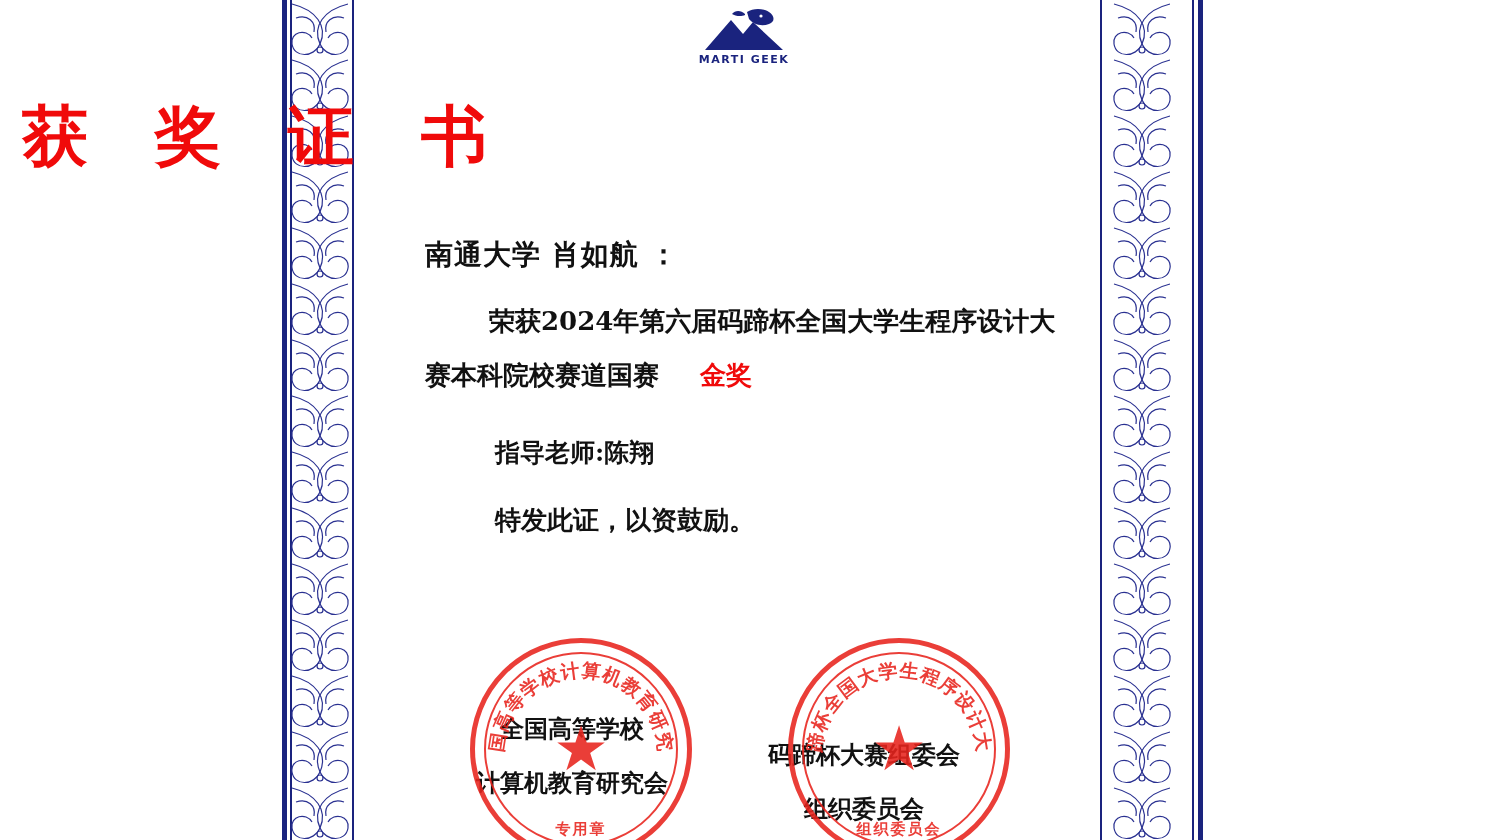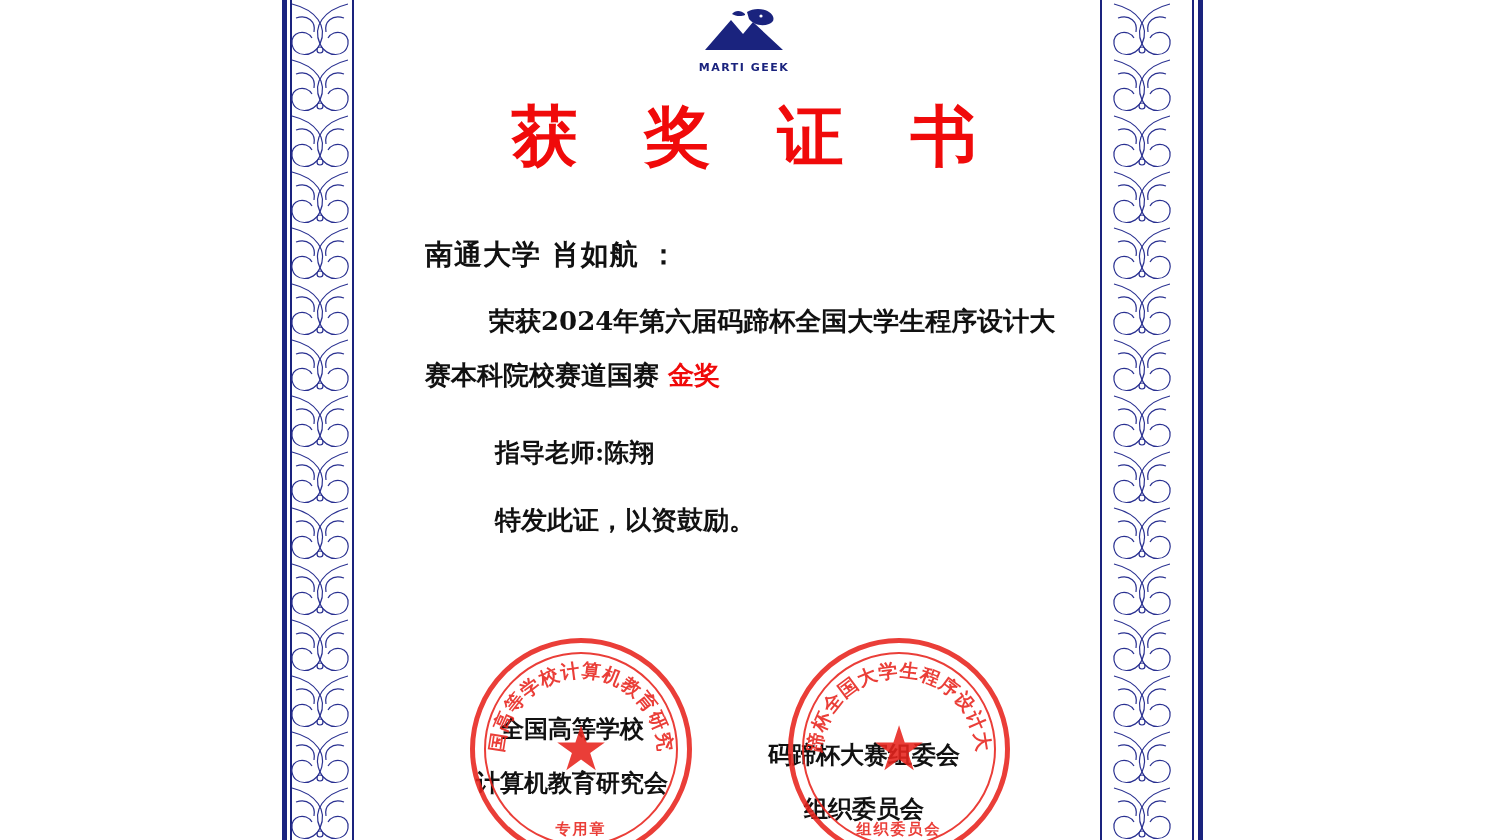--- a/index.html
+++ b/index.html
@@ -55,39 +55,38 @@
   
   .logo-wrap {
     position: absolute;
     left: 0;
     right: 0;
     top: 6px;
     display: flex;
     flex-direction: column;
     align-items: center;
     justify-content: flex-start;
-    gap: 8px;
   }
   .logo-mark { display: block; }
   .logo-text {
     font-family: "DejaVu Sans", sans-serif;
     font-size: 11px;
     letter-spacing: 1.5px;
     color: #1a237e;
     font-weight: bold;
     margin-top: 1px;
   }
 
   
   .title {
     position: absolute;
     left: 0;
     right: 0;
     top: 92px;
-    text-align: center;
+    text-align: left;
     color: #f00a0a;
     font-size: 66px;
     font-weight: bold;
     letter-spacing: 22px;
     text-indent: 22px;
     font-family: "DejaVu Serif", serif;
   }
 
   
   .body-block {
@@ -107,20 +106,21 @@
   .award-para {
     font-size: 26px;
     font-weight: bold;
     line-height: 54px;
     margin: 0;
     text-indent: 64px;
     font-family: "DejaVu Serif", serif;
   }
   .award-highlight {
     color: #f00a0a;
+    margin-left: 32px;
   }
   .teacher {
     font-size: 25px;
     font-weight: bold;
     margin: 34px 0 0 70px;
     font-family: "DejaVu Serif", serif;
   }
   .closing {
     font-size: 26px;
     font-weight: bold;

